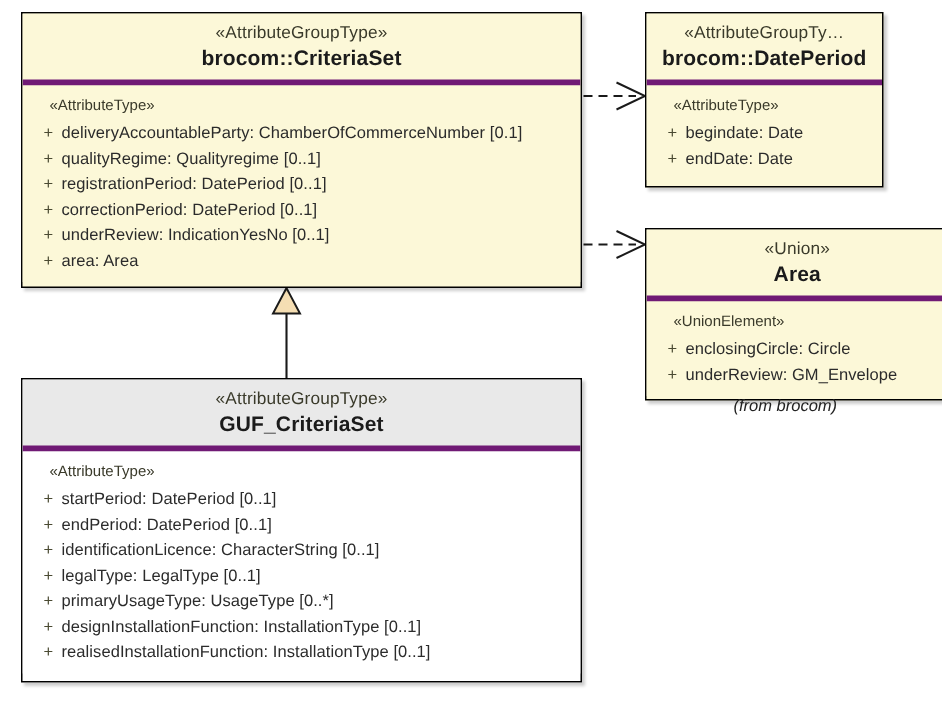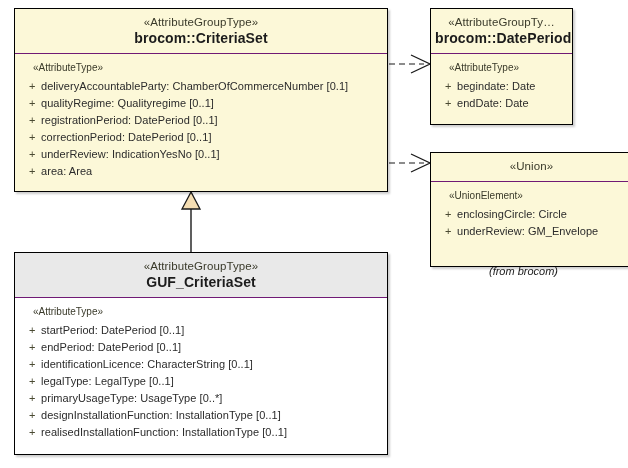--- a/index.html
+++ b/index.html
@@ -26,21 +26,21 @@
   }
   .uml-box.yellow { background: #fcf8d8; }
   .uml-box.yellow .box-head { background: #fcf8d8; }
   .uml-box.yellow .box-body { background: #fcf8d8; }
 
   .uml-box.gray .box-head { background: #e9e9e9; }
   .uml-box.gray .box-body { background: #ffffff; }
 
   .box-head {
     box-sizing: border-box;
-    border-bottom: 1px solid #701a75;
+    border-bottom: 4px solid #701a75;
     text-align: center;
     padding: 6px 4px 7px 4px;
     white-space: nowrap;
   }
   .stereotype {
     display: block;
     font-size: 11.5px;
     color: #3a3a2a;
     line-height: 15px;
     letter-spacing: 0.1px;
@@ -154,41 +154,42 @@
       <span class="attr-vis">+</span>
       <span class="attr-text">underReview: IndicationYesNo [0..1]</span>
     </div>
     <div class="attr-row">
       <span class="attr-vis">+</span>
       <span class="attr-text">area: Area</span>
     </div>
   </div>
 </div>
 
-<div class="uml-box yellow" style="left:430px; top:8px; width:143px; height:117px;">
+<div class="uml-box yellow" style="left:430px; top:8px; width:159px; height:117px;">
   <div class="box-head">
     <span class="stereotype">«AttributeGroupTy…</span>
     <span class="classname">brocom::DatePeriod</span>
   </div>
   <div class="box-body">
     <div class="compartment-stereotype">«AttributeType»</div>
     <div class="attr-row">
       <span class="attr-vis">+</span>
       <span class="attr-text">begindate: Date</span>
     </div>
     <div class="attr-row">
       <span class="attr-vis">+</span>
       <span class="attr-text">endDate: Date</span>
     </div>
   </div>
 </div>
 
 <div class="uml-box yellow" style="left:430px; top:152px; width:203px; height:115px;">
   <div class="box-head">
     <span class="stereotype">«Union»</span>
+    <span class="classname">Area</span>
   </div>
   <div class="box-body">
     <div class="compartment-stereotype">«UnionElement»</div>
     <div class="attr-row">
       <span class="attr-vis">+</span>
       <span class="attr-text">enclosingCircle: Circle</span>
     </div>
     <div class="attr-row">
       <span class="attr-vis">+</span>
       <span class="attr-text">underReview: GM_Envelope</span>

